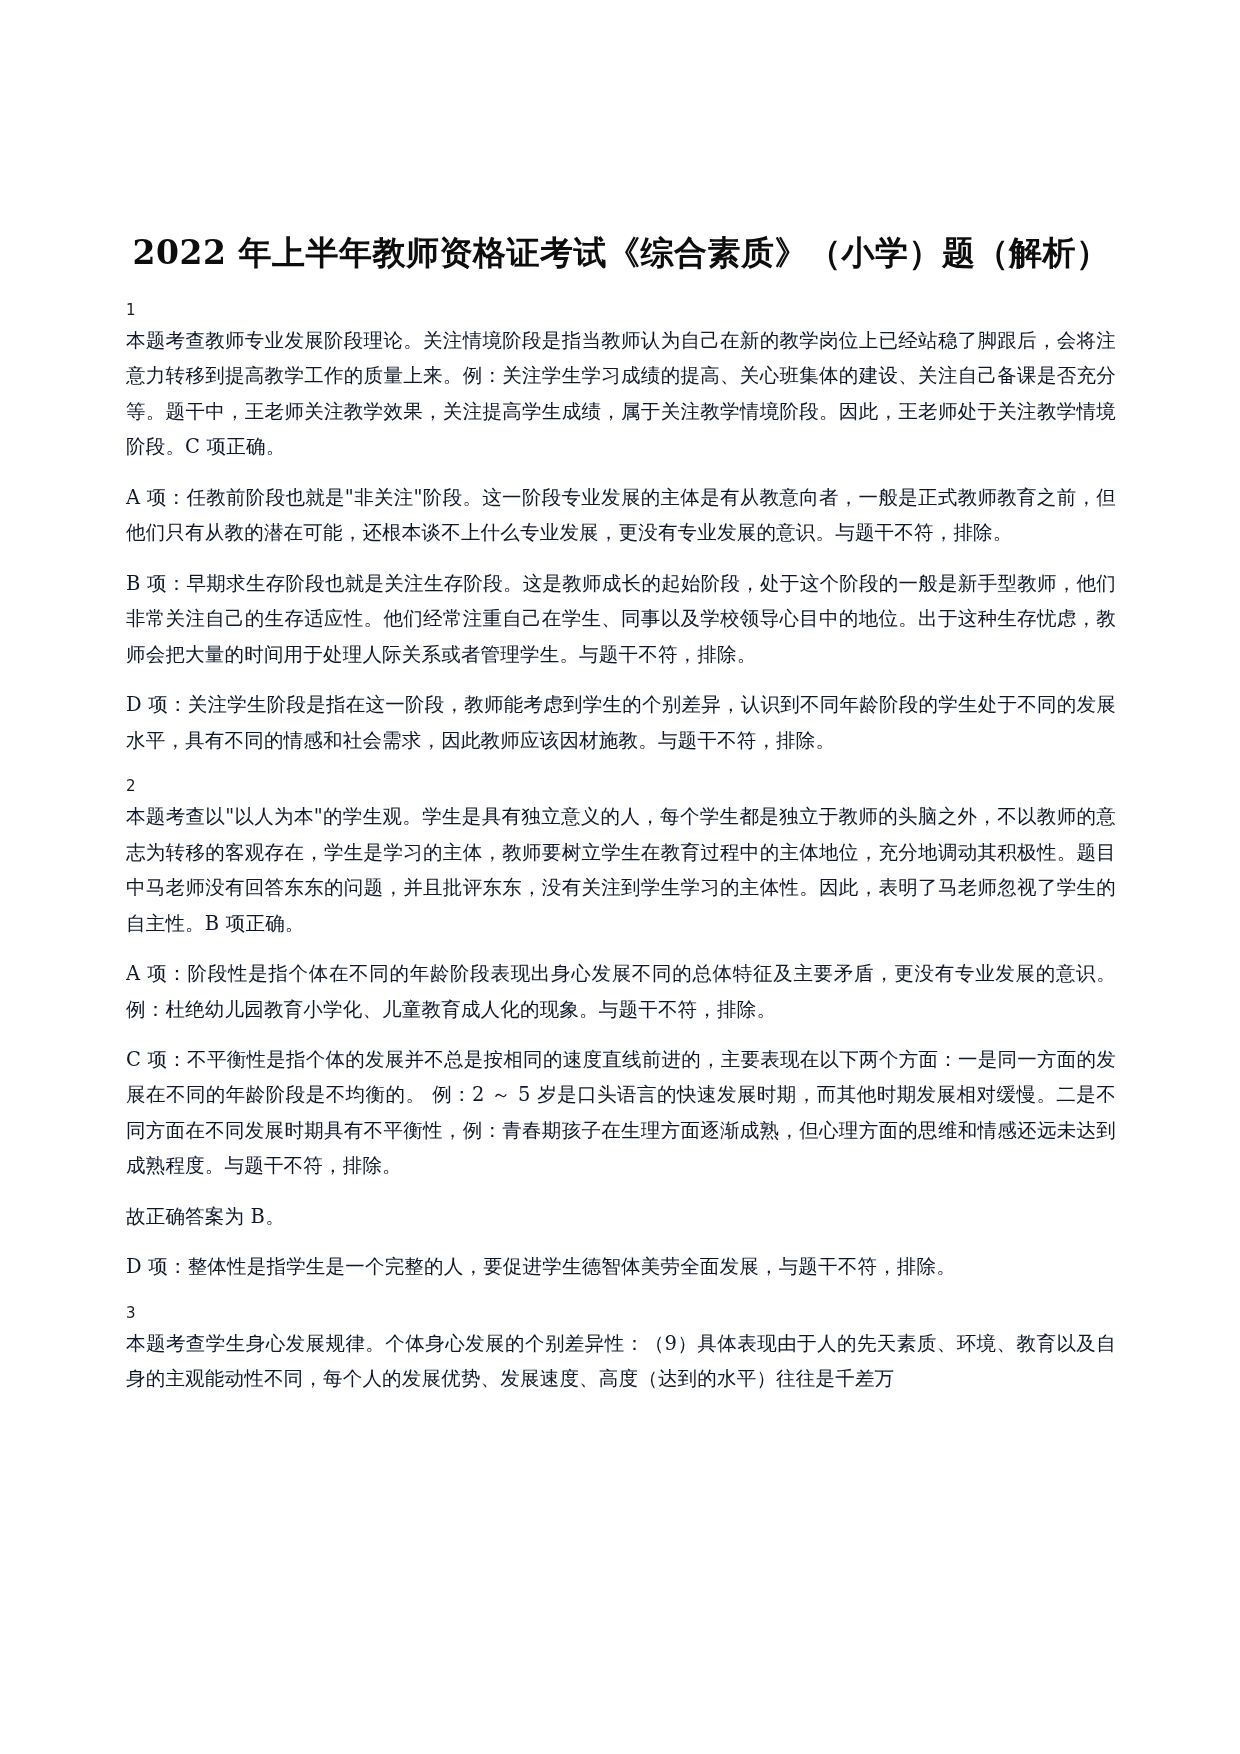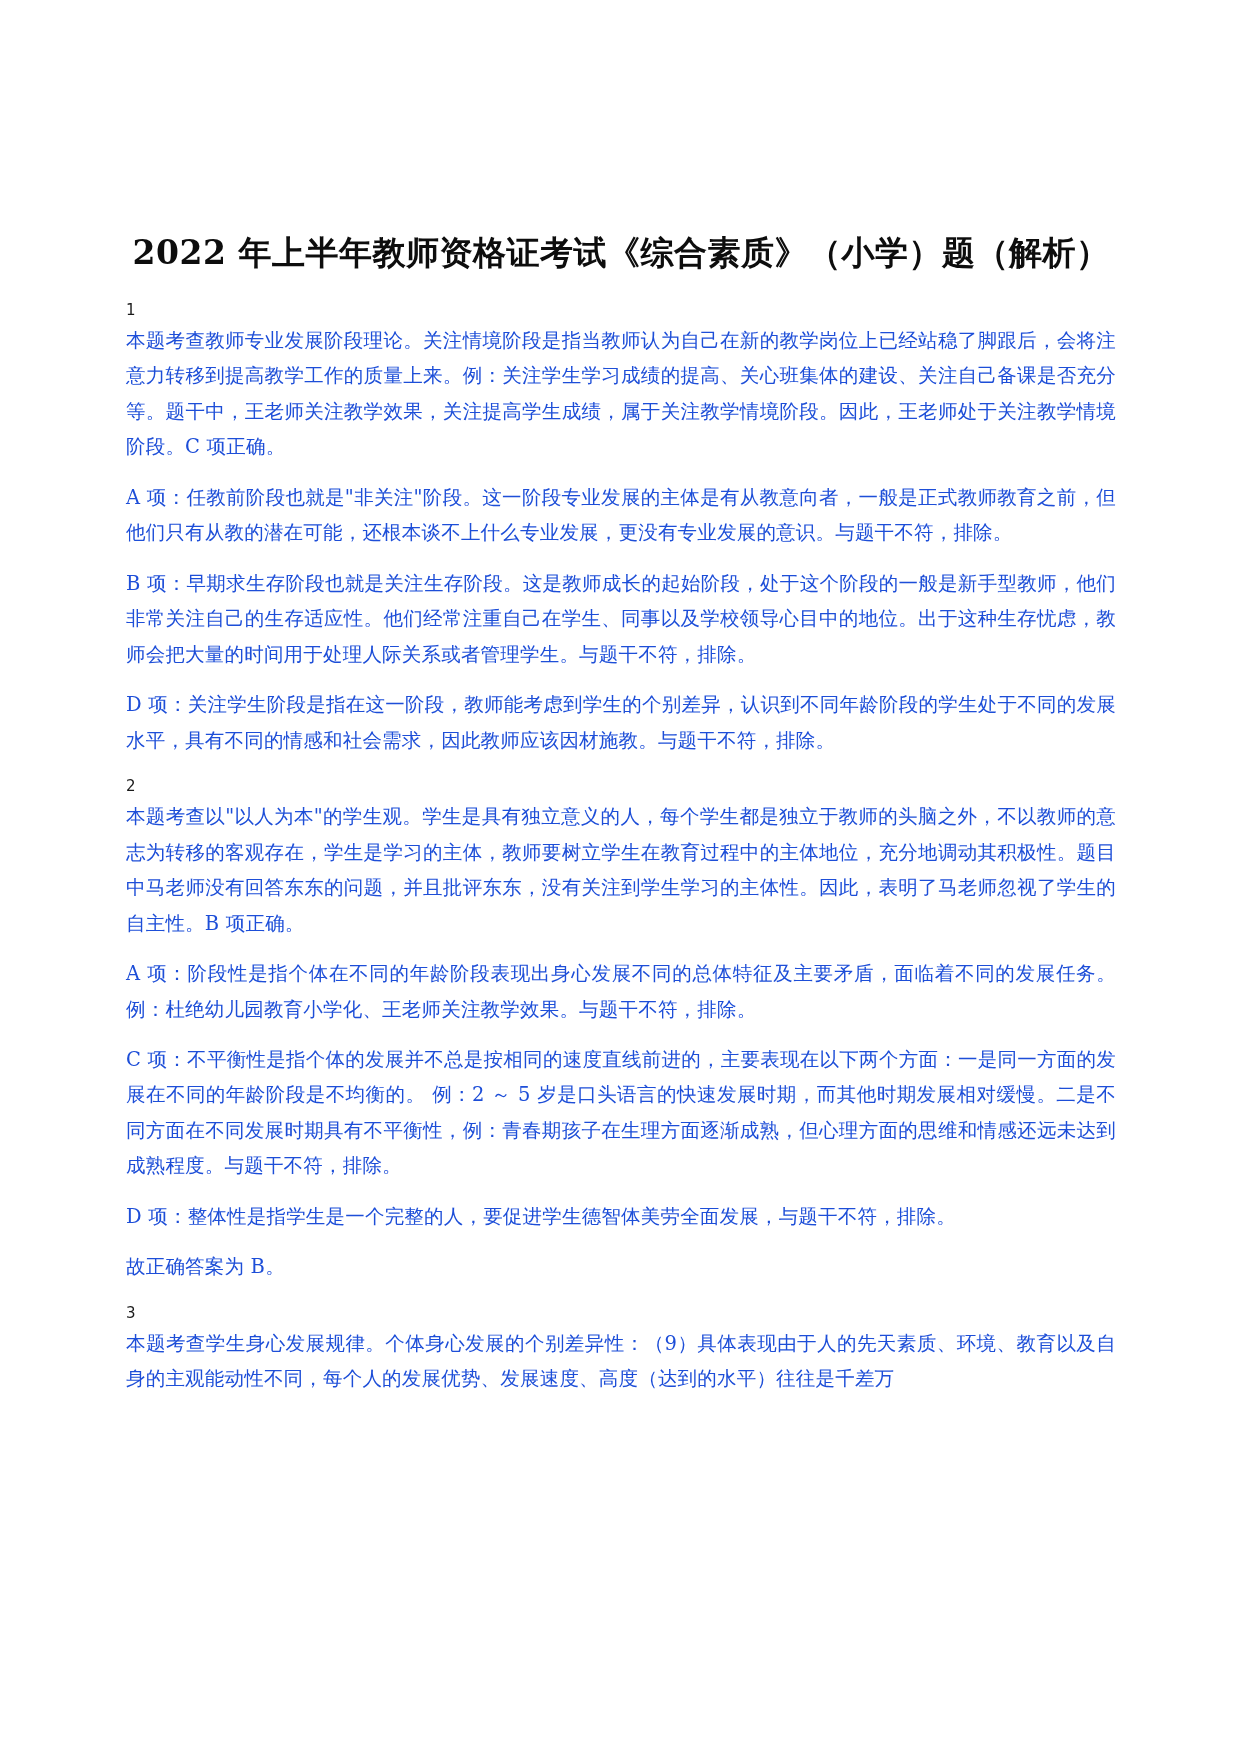--- a/index.html
+++ b/index.html
@@ -37,21 +37,21 @@
     font-family: "DejaVu Sans", sans-serif;
     font-size: 15px;
     color: #1a1a1a;
     margin: 18px 0 2px 0;
     line-height: 1.4;
   }
   p.para {
     font-family: "DejaVu Serif", serif;
     font-size: 19.5px;
     line-height: 1.82;
-    color: #1d4ed8;
+    color: #0f172a;
     margin: 0 0 15px 0;
     text-align: justify;
     text-justify: inter-ideograph;
     letter-spacing: 0.2px;
   }
   p.para:last-child { margin-bottom: 0; }
   .tight { margin-top: 0; }
 </style>
 </head>
 <body>
@@ -61,21 +61,21 @@
     <h1 class="doc-title">2022 年上半年教师资格证考试《综合素质》（小学）题（解析）</h1>
 
     <div class="qnum">1</div>
     <p class="para tight">本题考查教师专业发展阶段理论。关注情境阶段是指当教师认为自己在新的教学岗位上已经站稳了脚跟后，会将注意力转移到提高教学工作的质量上来。例：关注学生学习成绩的提高、关心班集体的建设、关注自己备课是否充分等。题干中，王老师关注教学效果，关注提高学生成绩，属于关注教学情境阶段。因此，王老师处于关注教学情境阶段。C 项正确。</p>
     <p class="para">A 项：任教前阶段也就是"非关注"阶段。这一阶段专业发展的主体是有从教意向者，一般是正式教师教育之前，但他们只有从教的潜在可能，还根本谈不上什么专业发展，更没有专业发展的意识。与题干不符，排除。</p>
     <p class="para">B 项：早期求生存阶段也就是关注生存阶段。这是教师成长的起始阶段，处于这个阶段的一般是新手型教师，他们非常关注自己的生存适应性。他们经常注重自己在学生、同事以及学校领导心目中的地位。出于这种生存忧虑，教师会把大量的时间用于处理人际关系或者管理学生。与题干不符，排除。</p>
     <p class="para">D 项：关注学生阶段是指在这一阶段，教师能考虑到学生的个别差异，认识到不同年龄阶段的学生处于不同的发展水平，具有不同的情感和社会需求，因此教师应该因材施教。与题干不符，排除。</p>
 
     <div class="qnum">2</div>
     <p class="para tight">本题考查以"以人为本"的学生观。学生是具有独立意义的人，每个学生都是独立于教师的头脑之外，不以教师的意志为转移的客观存在，学生是学习的主体，教师要树立学生在教育过程中的主体地位，充分地调动其积极性。题目中马老师没有回答东东的问题，并且批评东东，没有关注到学生学习的主体性。因此，表明了马老师忽视了学生的自主性。B 项正确。</p>
-    <p class="para">A 项：阶段性是指个体在不同的年龄阶段表现出身心发展不同的总体特征及主要矛盾，面临着不同的发展任务。 例：杜绝幼儿园教育小学化、王老师关注教学效果。与题干不符，排除。</p>
+    <p class="para">A 项：阶段性是指个体在不同的年龄阶段表现出身心发展不同的总体特征及主要矛盾，更没有专业发展的意识。 例：杜绝幼儿园教育小学化、儿童教育成人化的现象。与题干不符，排除。</p>
     <p class="para">C 项：不平衡性是指个体的发展并不总是按相同的速度直线前进的，主要表现在以下两个方面：一是同一方面的发展在不同的年龄阶段是不均衡的。 例：2 ～ 5 岁是口头语言的快速发展时期，而其他时期发展相对缓慢。二是不同方面在不同发展时期具有不平衡性，例：青春期孩子在生理方面逐渐成熟，但心理方面的思维和情感还远未达到成熟程度。与题干不符，排除。</p>
+    <p class="para">故正确答案为 B。</p>
     <p class="para">D 项：整体性是指学生是一个完整的人，要促进学生德智体美劳全面发展，与题干不符，排除。</p>
-    <p class="para">故正确答案为 B。</p>
 
     <div class="qnum">3</div>
     <p class="para tight">本题考查学生身心发展规律。个体身心发展的个别差异性：（9）具体表现由于人的先天素质、环境、教育以及自身的主观能动性不同，每个人的发展优势、发展速度、高度（达到的水平）往往是千差万</p>
   </div>
 </div>
 
 </body></html>

